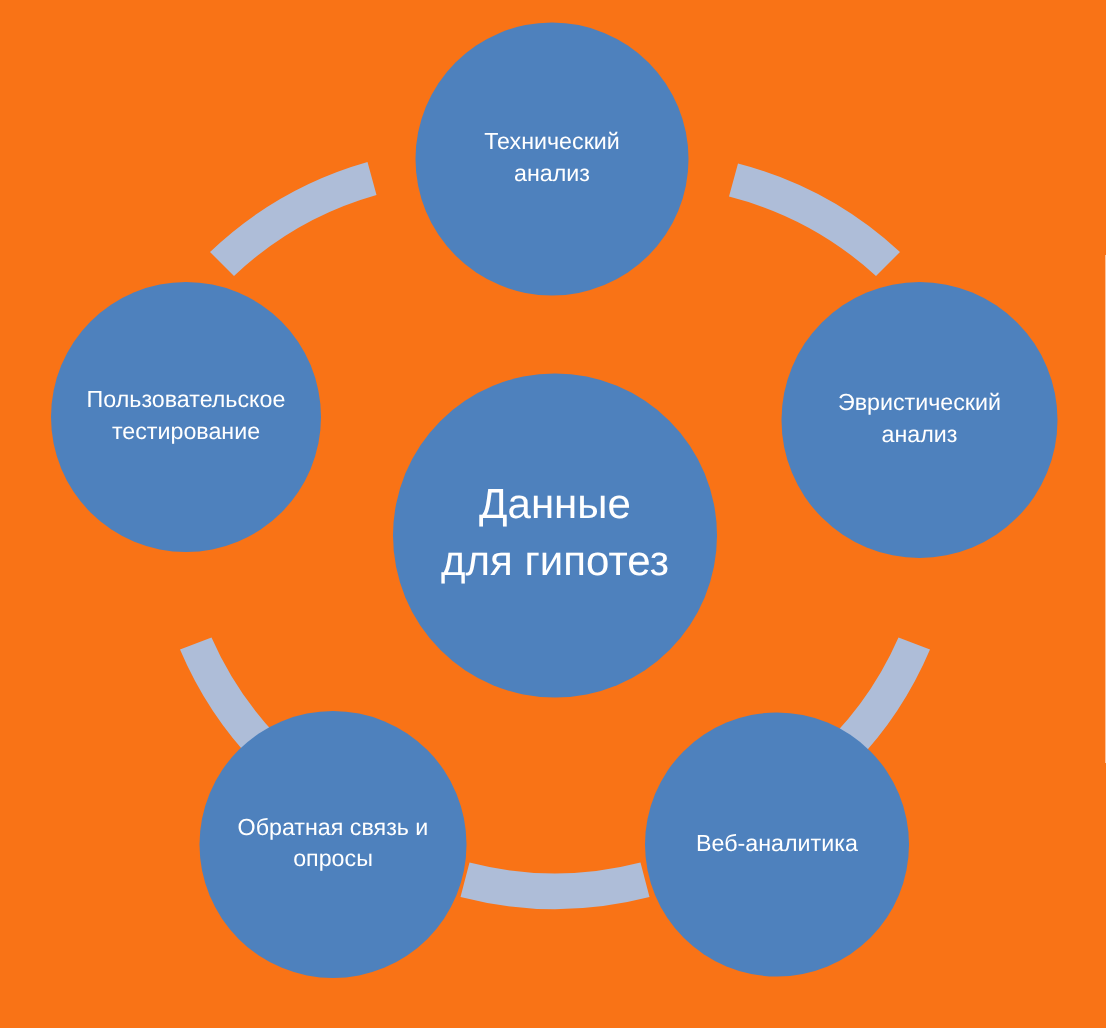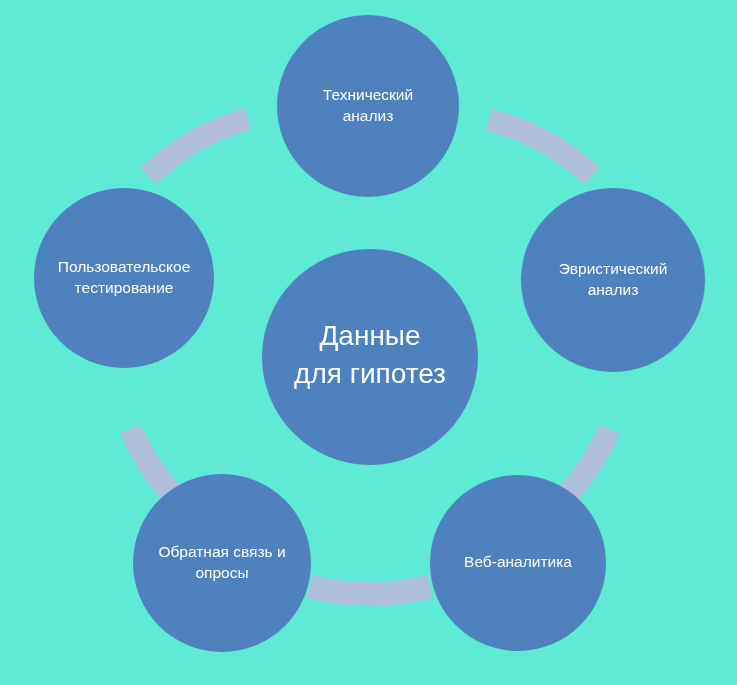--- a/index.html
+++ b/index.html
@@ -33,21 +33,21 @@
   .outer-label {
     font-size: 15.5px;
   }
   .center-label {
     font-size: 28px;
   }
 </style>
 </head>
 <body>
 
-<div id="diagram-root" style="background: #5eead4;">
+<div id="diagram-root" style="background: #f97316;">
   <svg id="cycle-svg" viewBox="0 0 737 685" xmlns="http://www.w3.org/2000/svg">
 
     <g fill="#AEBDD8">
 
       <path id="arc-0" d="M 140 168
                A 252 252 0 0 1 245 108
                L 251 130
                A 229 229 0 0 0 156 184
                Z" fill="#AEBDD8"></path>
 

